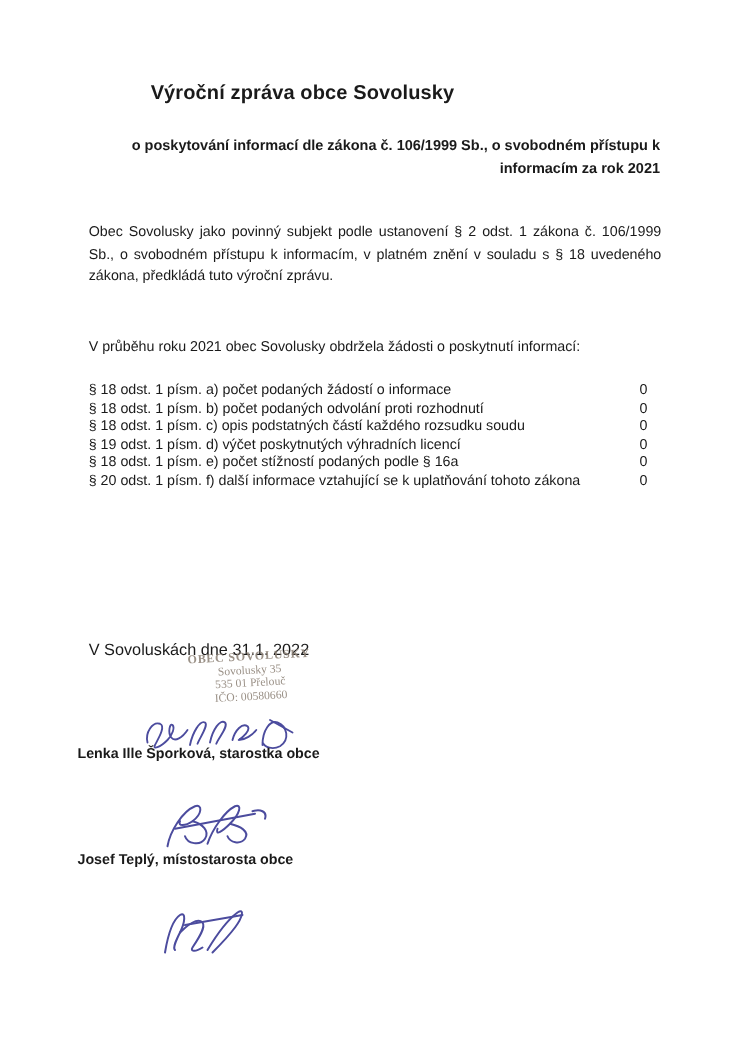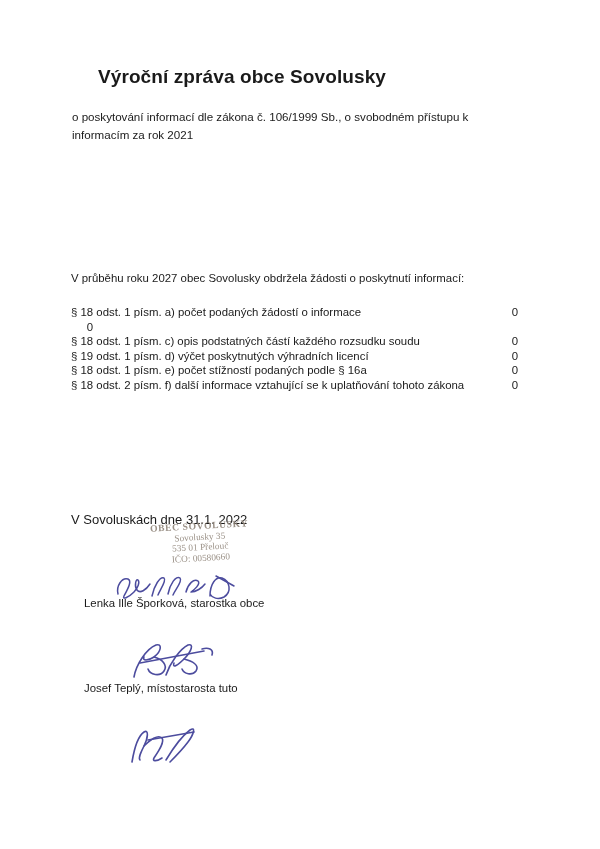--- a/index.html
+++ b/index.html
@@ -20,32 +20,32 @@
     box-sizing: border-box;
   }
 
   
   .doc-title {
     position: absolute;
     left: 0;
     top: 66px;
     width: 484px;
     text-align: center;
-    font-size: 19px;
+    font-size: 16px;
     font-weight: bold;
     letter-spacing: 0.1px;
   }
   .doc-subtitle {
     position: absolute;
     left: 72px;
     top: 108px;
     width: 456px;
-    text-align: left;
+    text-align: right;
     font-size: 11.6px;
-    font-weight: normal;
+    font-weight: bold;
     line-height: 18px;
   }
 
   
   .para {
     position: absolute;
     left: 71px;
     width: 458px;
     font-size: 11.4px;
     line-height: 17.5px;
@@ -106,68 +106,71 @@
     opacity: 0.88;
   }
   .stamp-top {
     font-weight: bold;
     letter-spacing: 0.6px;
     font-size: 9.6px;
   }
 
   .signer {
     position: absolute;
-    left: 84px;
+    left: 62px;
     font-size: 11.4px;
     line-height: 15px;
+    font-weight: bold;
   }
   .signer-1 { top: 596px; }
   .signer-2 { top: 681px; }
   .signer-3 { top: 765px; }
 
   .ink {
     position: absolute;
     pointer-events: none;
   }
   .ink svg { display: block; }
 </style>
 </head>
 <body>
 
 <div class="page">
 
   <div class="doc-title">Výroční zpráva obce Sovolusky</div>
 
   <div class="doc-subtitle">o poskytování informací dle zákona č. 106/1999 Sb., o svobodném přístupu k informacím za rok 2021</div>
 
-
-  <div class="para para-received">V průběhu roku 2027 obec Sovolusky obdržela žádosti o poskytnutí informací:</div>
+  <div class="para para-intro">Obec Sovolusky jako povinný subjekt podle ustanovení § 2 odst. 1 zákona č. 106/1999 Sb., o svobodném přístupu k informacím, v platném znění v souladu s § 18 uvedeného zákona, předkládá tuto výroční zprávu.</div>
+
+  <div class="para para-received">V průběhu roku 2021 obec Sovolusky obdržela žádosti o poskytnutí informací:</div>
 
   <div class="items">
     <div class="item-row">
       <span class="item-label">§ 18 odst. 1 písm. a) počet podaných žádostí o informace</span>
       <span class="item-value">0</span>
     </div>
     <div class="item-row">
+      <span class="item-label">§ 18 odst. 1 písm. b) počet podaných odvolání proti rozhodnutí</span>
       <span class="item-value">0</span>
     </div>
     <div class="item-row">
       <span class="item-label">§ 18 odst. 1 písm. c) opis podstatných částí každého rozsudku soudu</span>
       <span class="item-value">0</span>
     </div>
     <div class="item-row">
       <span class="item-label">§ 19 odst. 1 písm. d) výčet poskytnutých výhradních licencí</span>
       <span class="item-value">0</span>
     </div>
     <div class="item-row">
       <span class="item-label">§ 18 odst. 1 písm. e) počet stížností podaných podle § 16a</span>
       <span class="item-value">0</span>
     </div>
     <div class="item-row">
-      <span class="item-label">§ 18 odst. 2 písm. f) další informace vztahující se k uplatňování tohoto zákona</span>
+      <span class="item-label">§ 20 odst. 1 písm. f) další informace vztahující se k uplatňování tohoto zákona</span>
       <span class="item-value">0</span>
     </div>
   </div>
 
 
   <div class="date-line">V Sovoluskách dne 31.1. 2022</div>
 
   <div class="stamp">
     <div class="stamp-top">OBEC SOVOLUSKY</div>
     <div>Sovolusky 35</div>
@@ -201,16 +204,16 @@
     <svg width="110" height="40" viewBox="0 0 110 40" fill="none" stroke="#4c4c9e" stroke-width="1.6" stroke-linecap="round" stroke-linejoin="round">
       <path d="M14 36 C16 24, 20 10, 26 6 C31 3, 30 12, 26 20 C23 26, 20 32, 22 34"></path>
       <path d="M26 20 C32 14, 40 8, 44 12 C47 16, 40 26, 36 32 C34 35, 38 36, 44 32"></path>
       <path d="M48 34 C54 24, 64 10, 72 4 C78 0, 76 8, 70 16 C64 24, 56 32, 52 36"></path>
       <path d="M30 14 L76 6"></path>
     </svg>
   </div>
 
   <div class="signer signer-1">Lenka Ille Šporková, starostka obce</div>
 
-  <div class="signer signer-2">Josef Teplý, místostarosta tuto</div>
+  <div class="signer signer-2">Josef Teplý, místostarosta obce</div>
 
 
 </div>
 
 </body></html>

